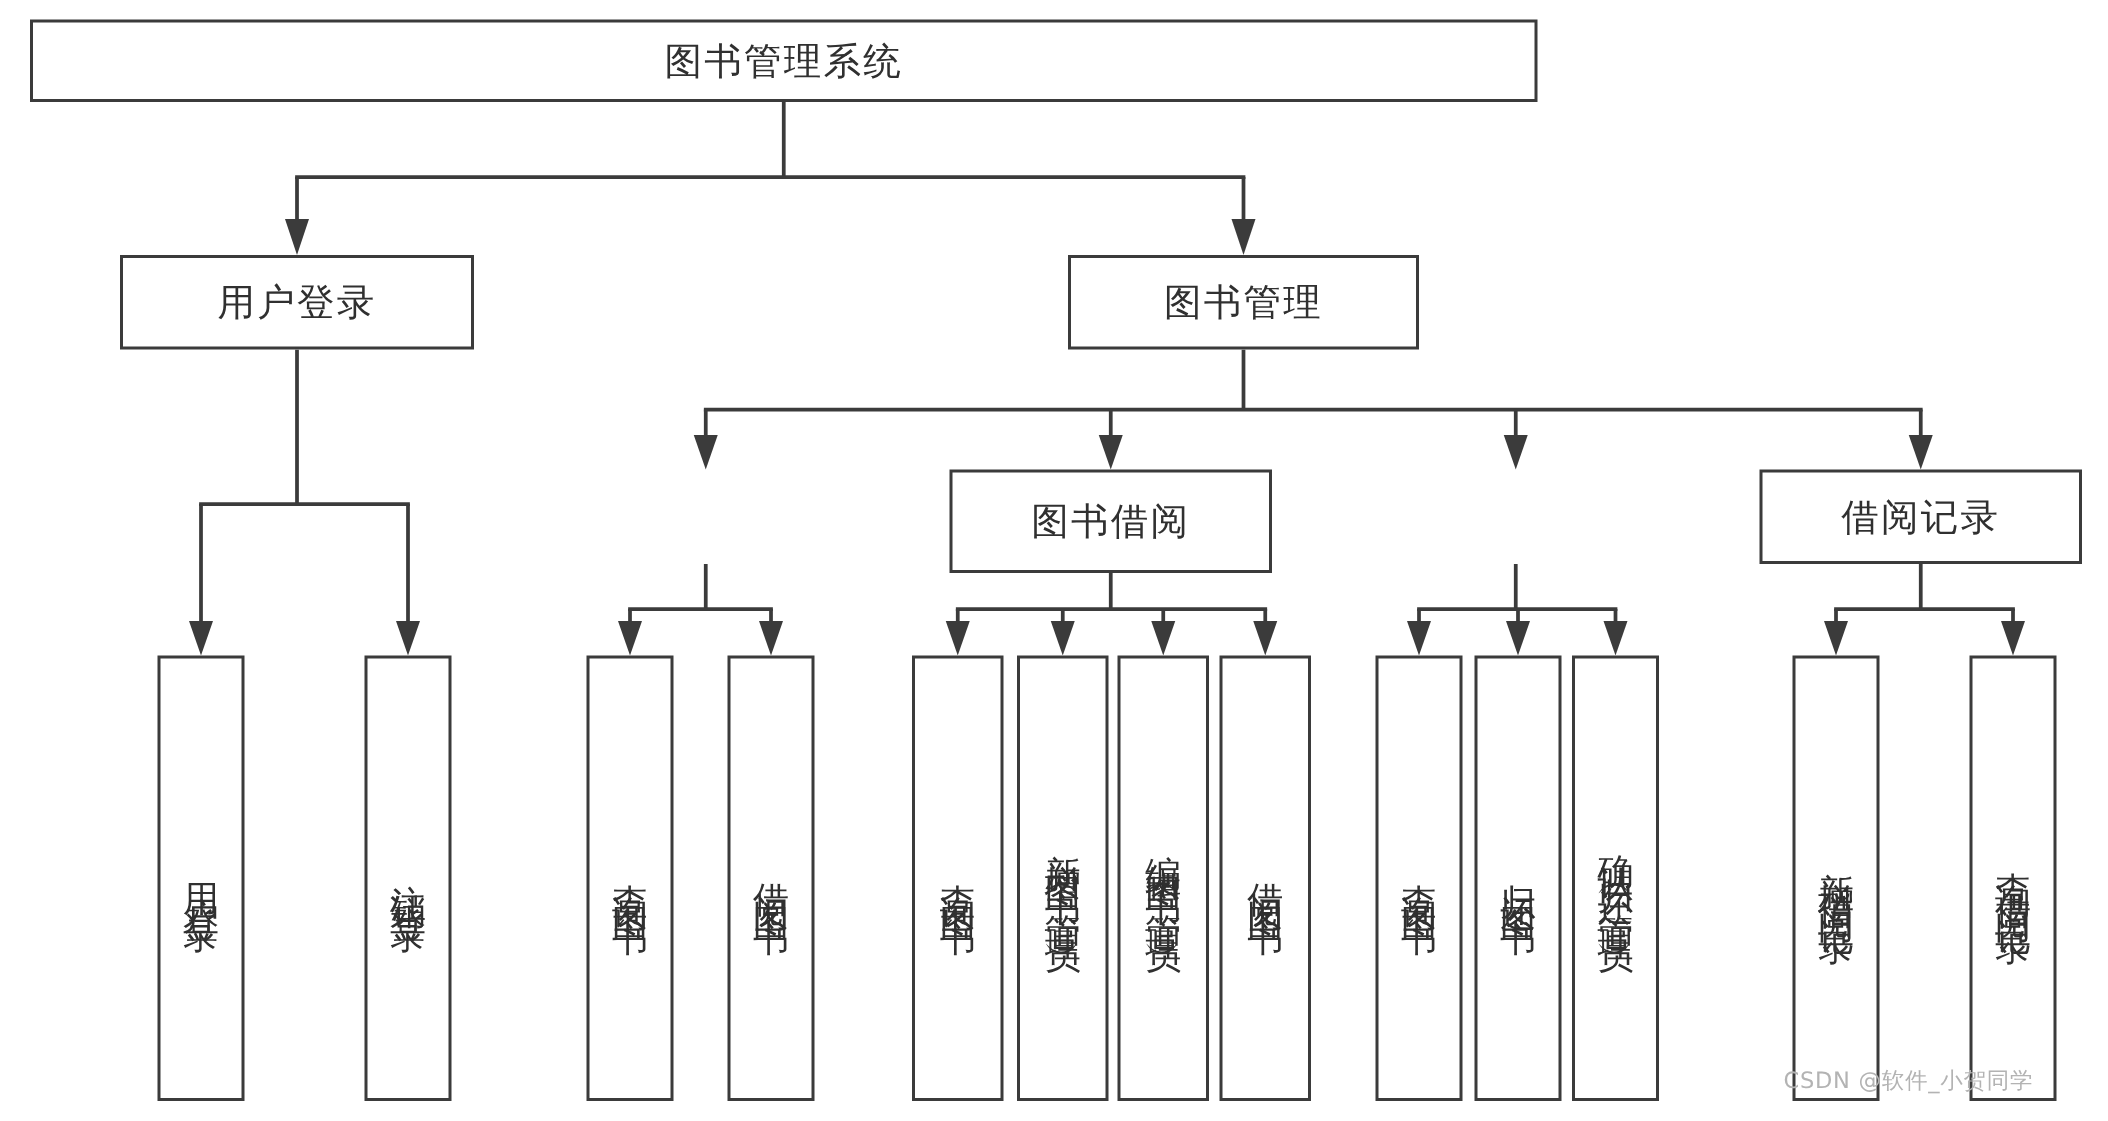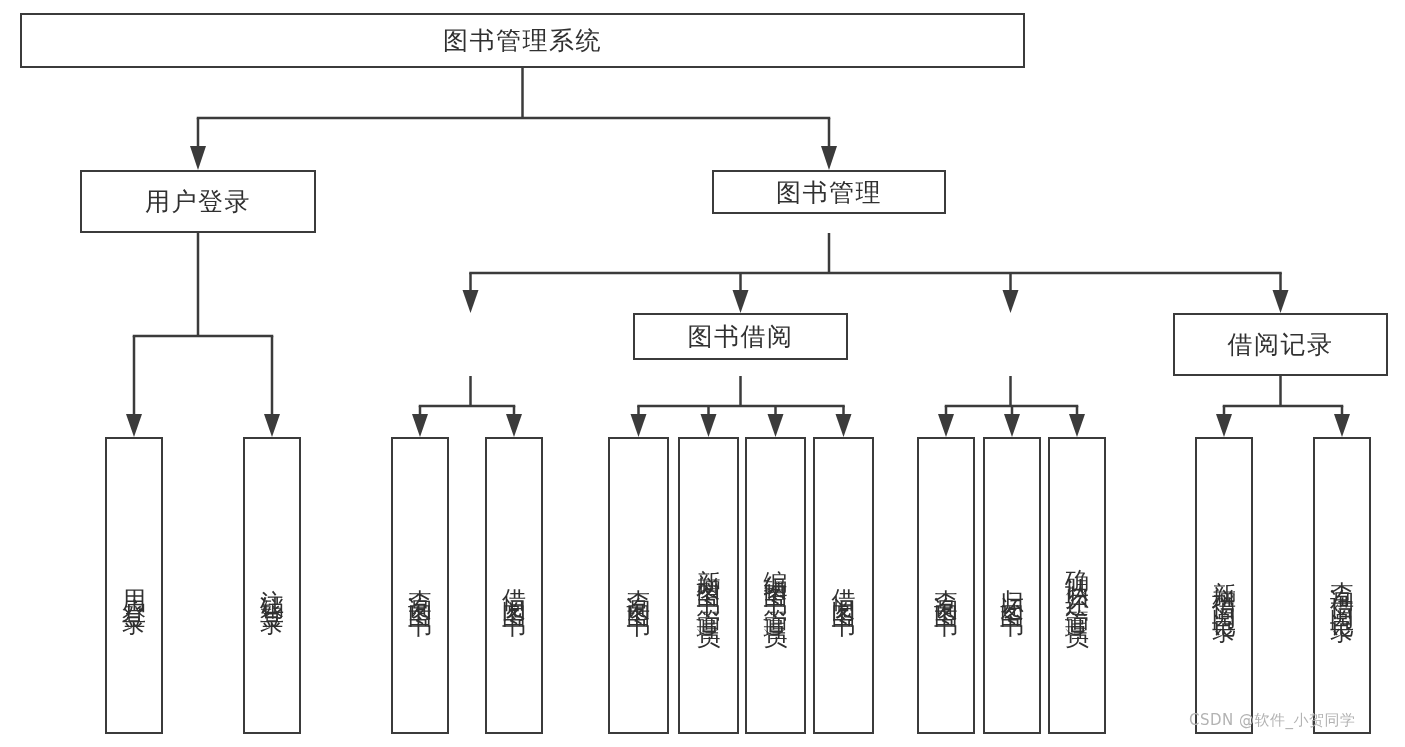--- a/index.html
+++ b/index.html
@@ -110,25 +110,25 @@
     </g>
   </svg>
 
   <div class="hbox" style="left:20px;top:13px;width:1005px;height:55px">
     <span>图书管理系统</span>
   </div>
 
   <div class="hbox" style="left:80px;top:170px;width:236px;height:63px">
     <span>用户登录</span>
   </div>
-  <div class="hbox" style="left:712px;top:170px;width:234px;height:44px">
+  <div class="hbox" style="left:712px;top:170px;width:234px;height:63px">
     <span>图书管理</span>
   </div>
 
-  <div class="hbox" style="left:633px;top:313px;width:215px;height:47px">
+  <div class="hbox" style="left:633px;top:313px;width:215px;height:69px">
     <span>图书借阅</span>
   </div>
   <div class="hbox" style="left:1173px;top:313px;width:215px;height:63px">
     <span>借阅记录</span>
   </div>
 
   <div class="vbox" style="left:105px">
     <span class="vtext">用户登录</span>
   </div>
   <div class="vbox" style="left:243px">

